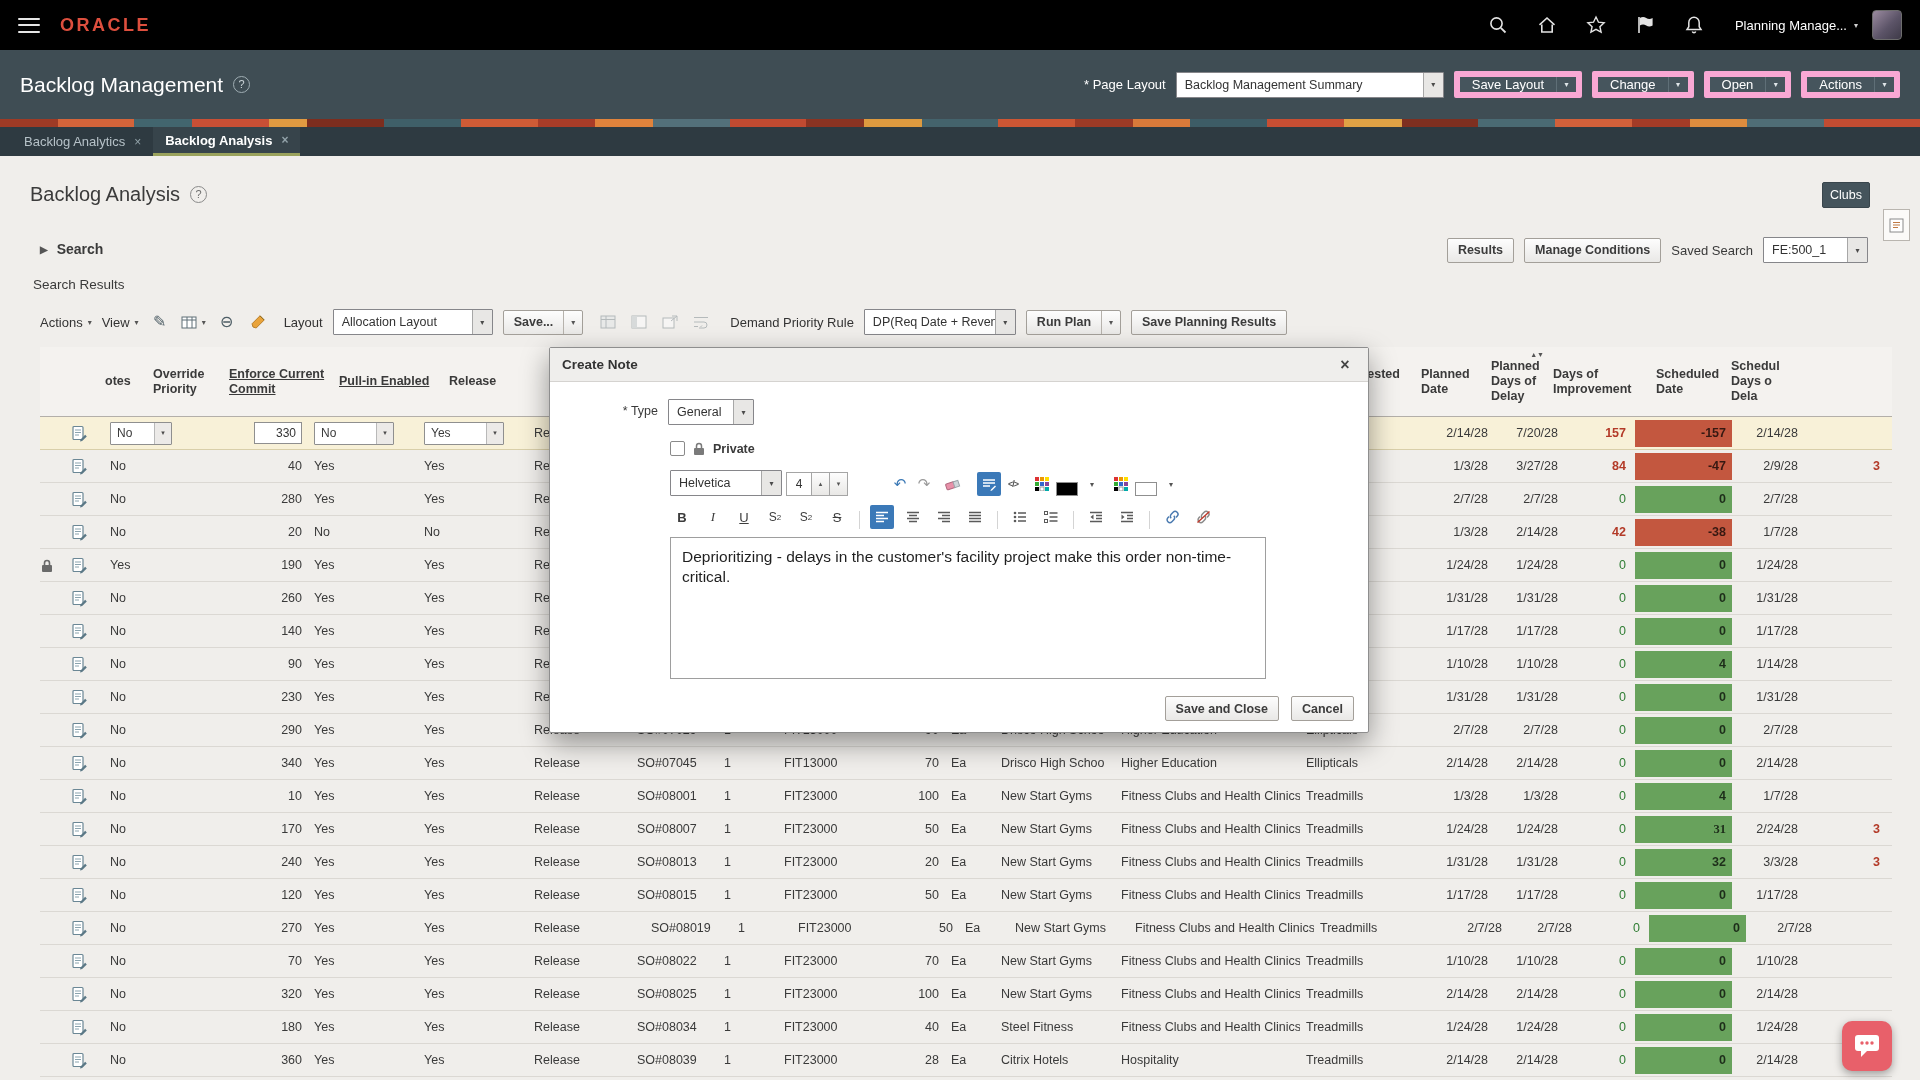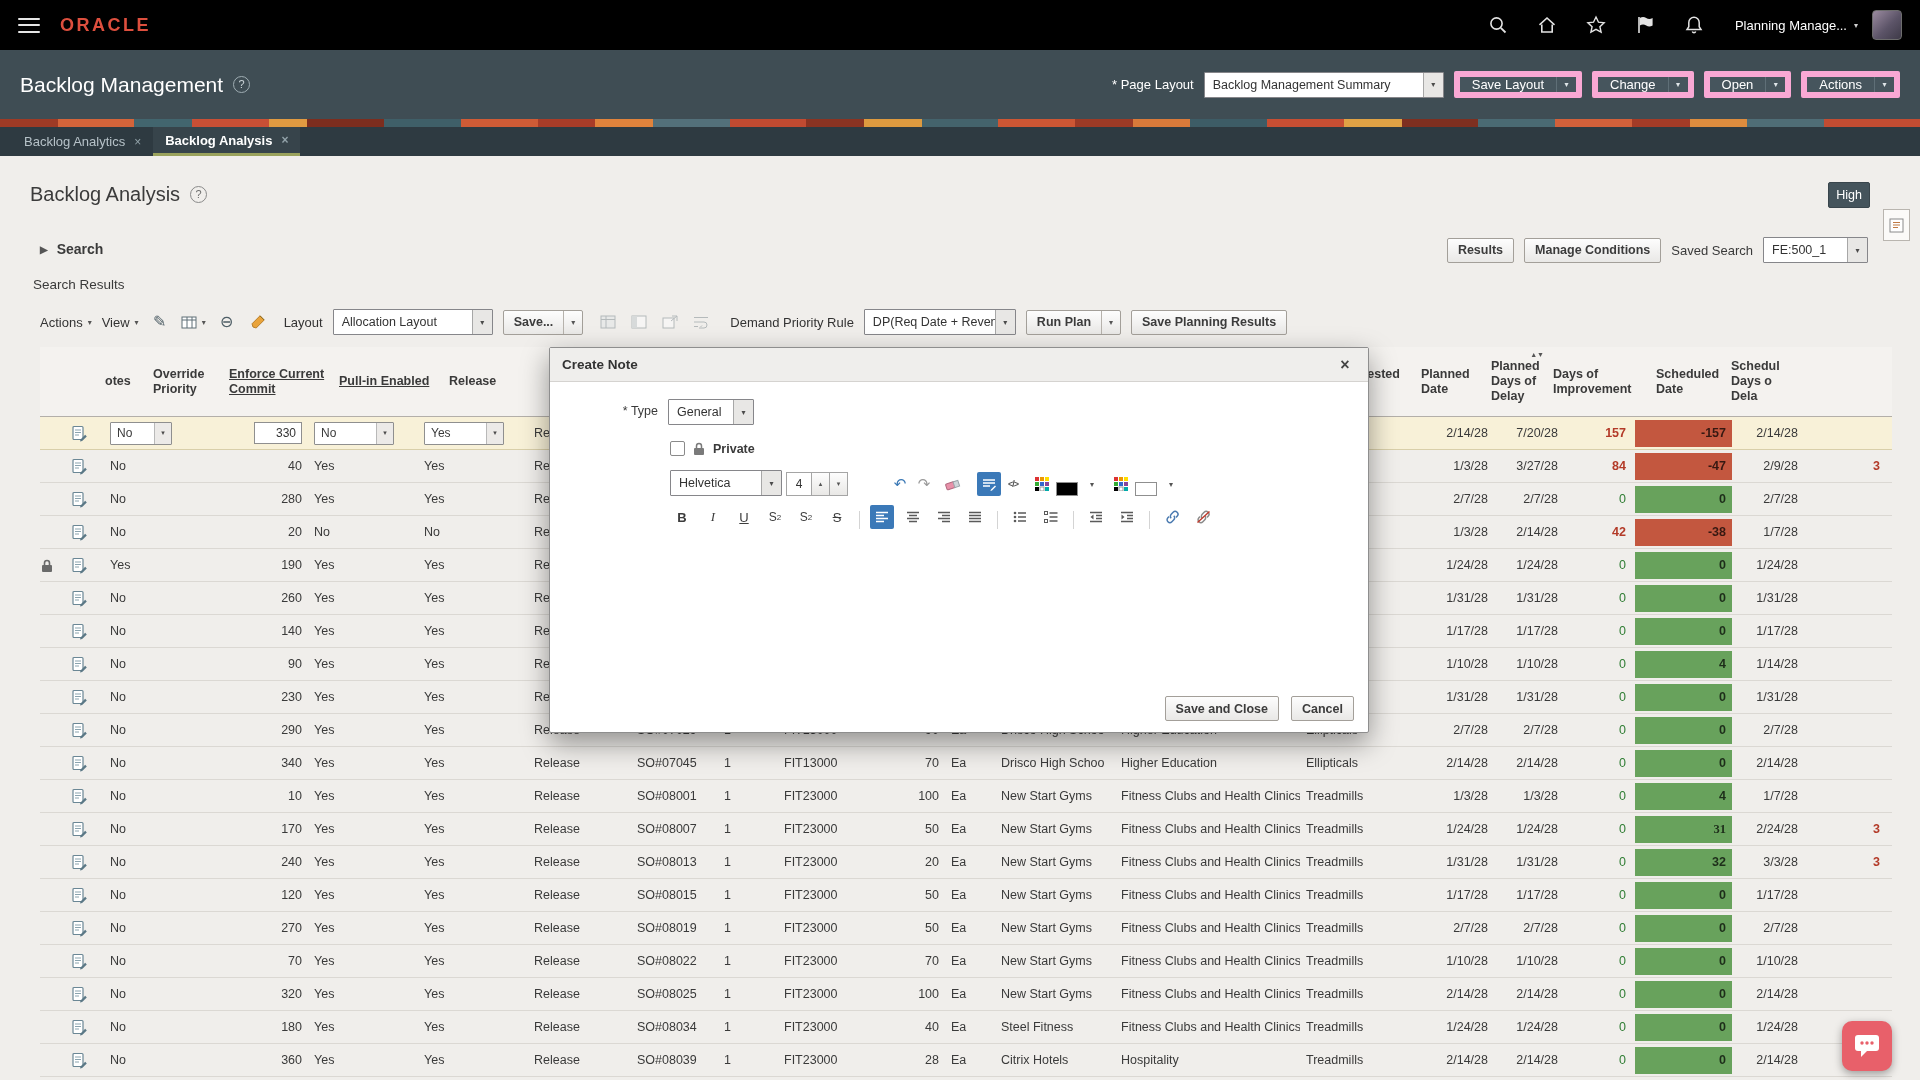--- a/index.html
+++ b/index.html
@@ -20,21 +20,21 @@
 
   
   .appheader{position:absolute;left:0;top:50px;width:100%;height:69px;background:#3f4d54;display:flex;align-items:center;padding:0 20px}
   .app-title{color:#fff;font-size:21px;display:flex;align-items:center;gap:10px}
   .help-badge{width:17px;height:17px;border:1px solid #9fadb3;border-radius:50%;color:#cdd6da;font-size:11px;line-height:15px;text-align:center;flex:0 0 auto}
   .ah-controls{margin-left:auto;display:flex;align-items:center;gap:10px}
   .ah-label{color:#fff;font-size:13px;white-space:nowrap}
   .select{background:#fff;border:1px solid #86868a;height:26px;display:flex;align-items:center;font-size:12.5px;color:#333;border-radius:1px}
   .select .sel-val{padding:0 8px;flex:1;white-space:nowrap;overflow:hidden}
   .select .sel-caret{width:20px;align-self:stretch;border-left:1px solid #a7a7a7;background:#e8e7e5;color:#4b4b4b;display:flex;align-items:center;justify-content:center;font-size:8px}
-  .w240{width:240px}.w160{width:160px}.w152{width:152px}.w105{width:105px}.w86{width:86px}.w112{width:112px}
+  .w240{width:268px}.w160{width:160px}.w152{width:152px}.w105{width:105px}.w86{width:86px}.w112{width:112px}
   .dark-splitbtn{display:flex;height:27px;border:6px solid #f9a8d4;border-radius:2px;overflow:hidden;cursor:pointer}
   .dark-splitbtn .db-label{background:#46555d;color:#fff;font-size:13px;padding:0 12px;display:flex;align-items:center;white-space:nowrap}
   .dark-splitbtn .db-caret{background:#46555d;border-left:1px solid #5f6f77;width:20px;color:#dfe6e9;font-size:8px;display:flex;align-items:center;justify-content:center}
 
   
   .mosaic{position:absolute;left:0;top:119px;width:100%;height:8px;
     background:linear-gradient(90deg,#9e3a25 0 3%,#d4643a 3% 7%,#42656e 7% 10%,#c94f35 10% 14%,#e09a41 14% 16%,#7c2d1e 16% 20%,#3f5f68 20% 24%,#cf5b36 24% 28%,#a83c28 28% 31%,#e0833c 31% 34%,#53707a 34% 38%,#c04a31 38% 42%,#8a3322 42% 45%,#de9a3f 45% 48%,#44636c 48% 52%,#cc5634 52% 56%,#9c3a26 56% 59%,#d97a3a 59% 62%,#3d5c66 62% 66%,#c74e33 66% 70%,#e0a245 70% 73%,#7e2f20 73% 77%,#4a6a73 77% 81%,#d2603a 81% 85%,#a33b27 85% 88%,#dd8c3e 88% 91%,#4f6d76 91% 95%,#c24c32 95% 100%)}
 
   
   .tabbar{position:absolute;left:0;top:127px;width:100%;height:29px;background:#2e3a41;display:flex;align-items:stretch;padding-left:12px}
@@ -226,21 +226,21 @@
       <span class="tab-close">×</span>
     </div>
   </div>
 
   <div class="content">
 
     <div class="page-title">
       <span>Backlog Analysis</span>
       <span class="help-badge">?</span>
     </div>
-    <div class="btn-dark done-btn">High</div>
+    <div class="btn-dark done-btn">Clubs</div>
 
     <div class="panel-toggle">
       <svg width="15" height="15" viewBox="0 0 15 15">
           <rect x="1" y="1" width="13" height="13" fill="#fff" stroke="#8a8a8a"></rect>
           <path d="M4 4.5h7M4 7h7M4 9.5h5" stroke="#c07a45" stroke-width="1.2"></path>
         </svg>
     </div>
 
     <div class="search-row">
       <span class="disclosure">▶</span>
@@ -907,21 +907,21 @@
                   <path d="M3 5h6M3 7.5h6M3 10h4" stroke="#8aa3ae" stroke-width="1"></path>
                   <path d="M8.5 14.5 13.2 9.8l1.6 1.6-4.7 4.7-2.1.5z" fill="#5b7886"></path>
                 </svg>
               </span>
             </div>
             <div class="td col-locked" style="width: 128px;">No</div>
             <div class="td col-override al-right" style="width: 76px;">270</div>
             <div class="td col-enforce" style="width: 110px;">Yes</div>
             <div class="td col-pullin" style="width: 110px;">Yes</div>
             <div class="td col-release" style="width: 103px;">Release</div>
-            <div class="td col-order" style="width: 87px;">SO#08019</div>
+            <div class="td col-order" style="width: 87px; margin-left: 14px;">SO#08019</div>
             <div class="td col-line" style="width: 60px;">1</div>
             <div class="td col-item" style="width: 110px;">FIT23000</div>
             <div class="td col-qty al-right" style="width: 57px;">50</div>
             <div class="td col-uom" style="width: 50px;">Ea</div>
             <div class="td col-customer" style="width: 120px;">New Start Gyms</div>
             <div class="td col-cclass" style="width: 185px;">Fitness Clubs and Health Clinics</div>
             <div class="td col-family" style="width: 115px;">Treadmills</div>
             <div class="td col-req al-right" style="width: 85px;">2/7/28</div>
             <div class="td col-planned al-right" style="width: 70px;">2/7/28</div>
             <div class="td col-delay al-right delay-zero" style="width: 62px;">0</div>
@@ -1231,20 +1231,21 @@
       </div>
       <div class="ebtn">
         <svg width="15" height="14" viewBox="0 0 15 14">
             <path d="M6.2 8.2a2.8 2.8 0 0 1 0-4l1.9-1.9a2.8 2.8 0 0 1 4 4l-1.1 1.1" fill="none" stroke="#8a8a8a" stroke-width="1.5"></path>
             <path d="M8.8 5.8a2.8 2.8 0 0 1 0 4l-1.9 1.9a2.8 2.8 0 0 1-4-4l1.1-1.1" fill="none" stroke="#8a8a8a" stroke-width="1.5"></path>
             <path d="M1.5 12.5 13.5 1.5" stroke="#c0392b" stroke-width="1.4"></path>
           </svg>
       </div>
     </div>
 
+    <div class="note-area" role="textbox">Deprioritizing - delays in the customer's facility project make this order non-time-critical.</div>
 
     <div class="dlg-buttons">
       <div class="btn">Save and Close</div>
       <div class="btn">Cancel</div>
     </div>
   </div>
 
 </div>
 
 </body></html>

